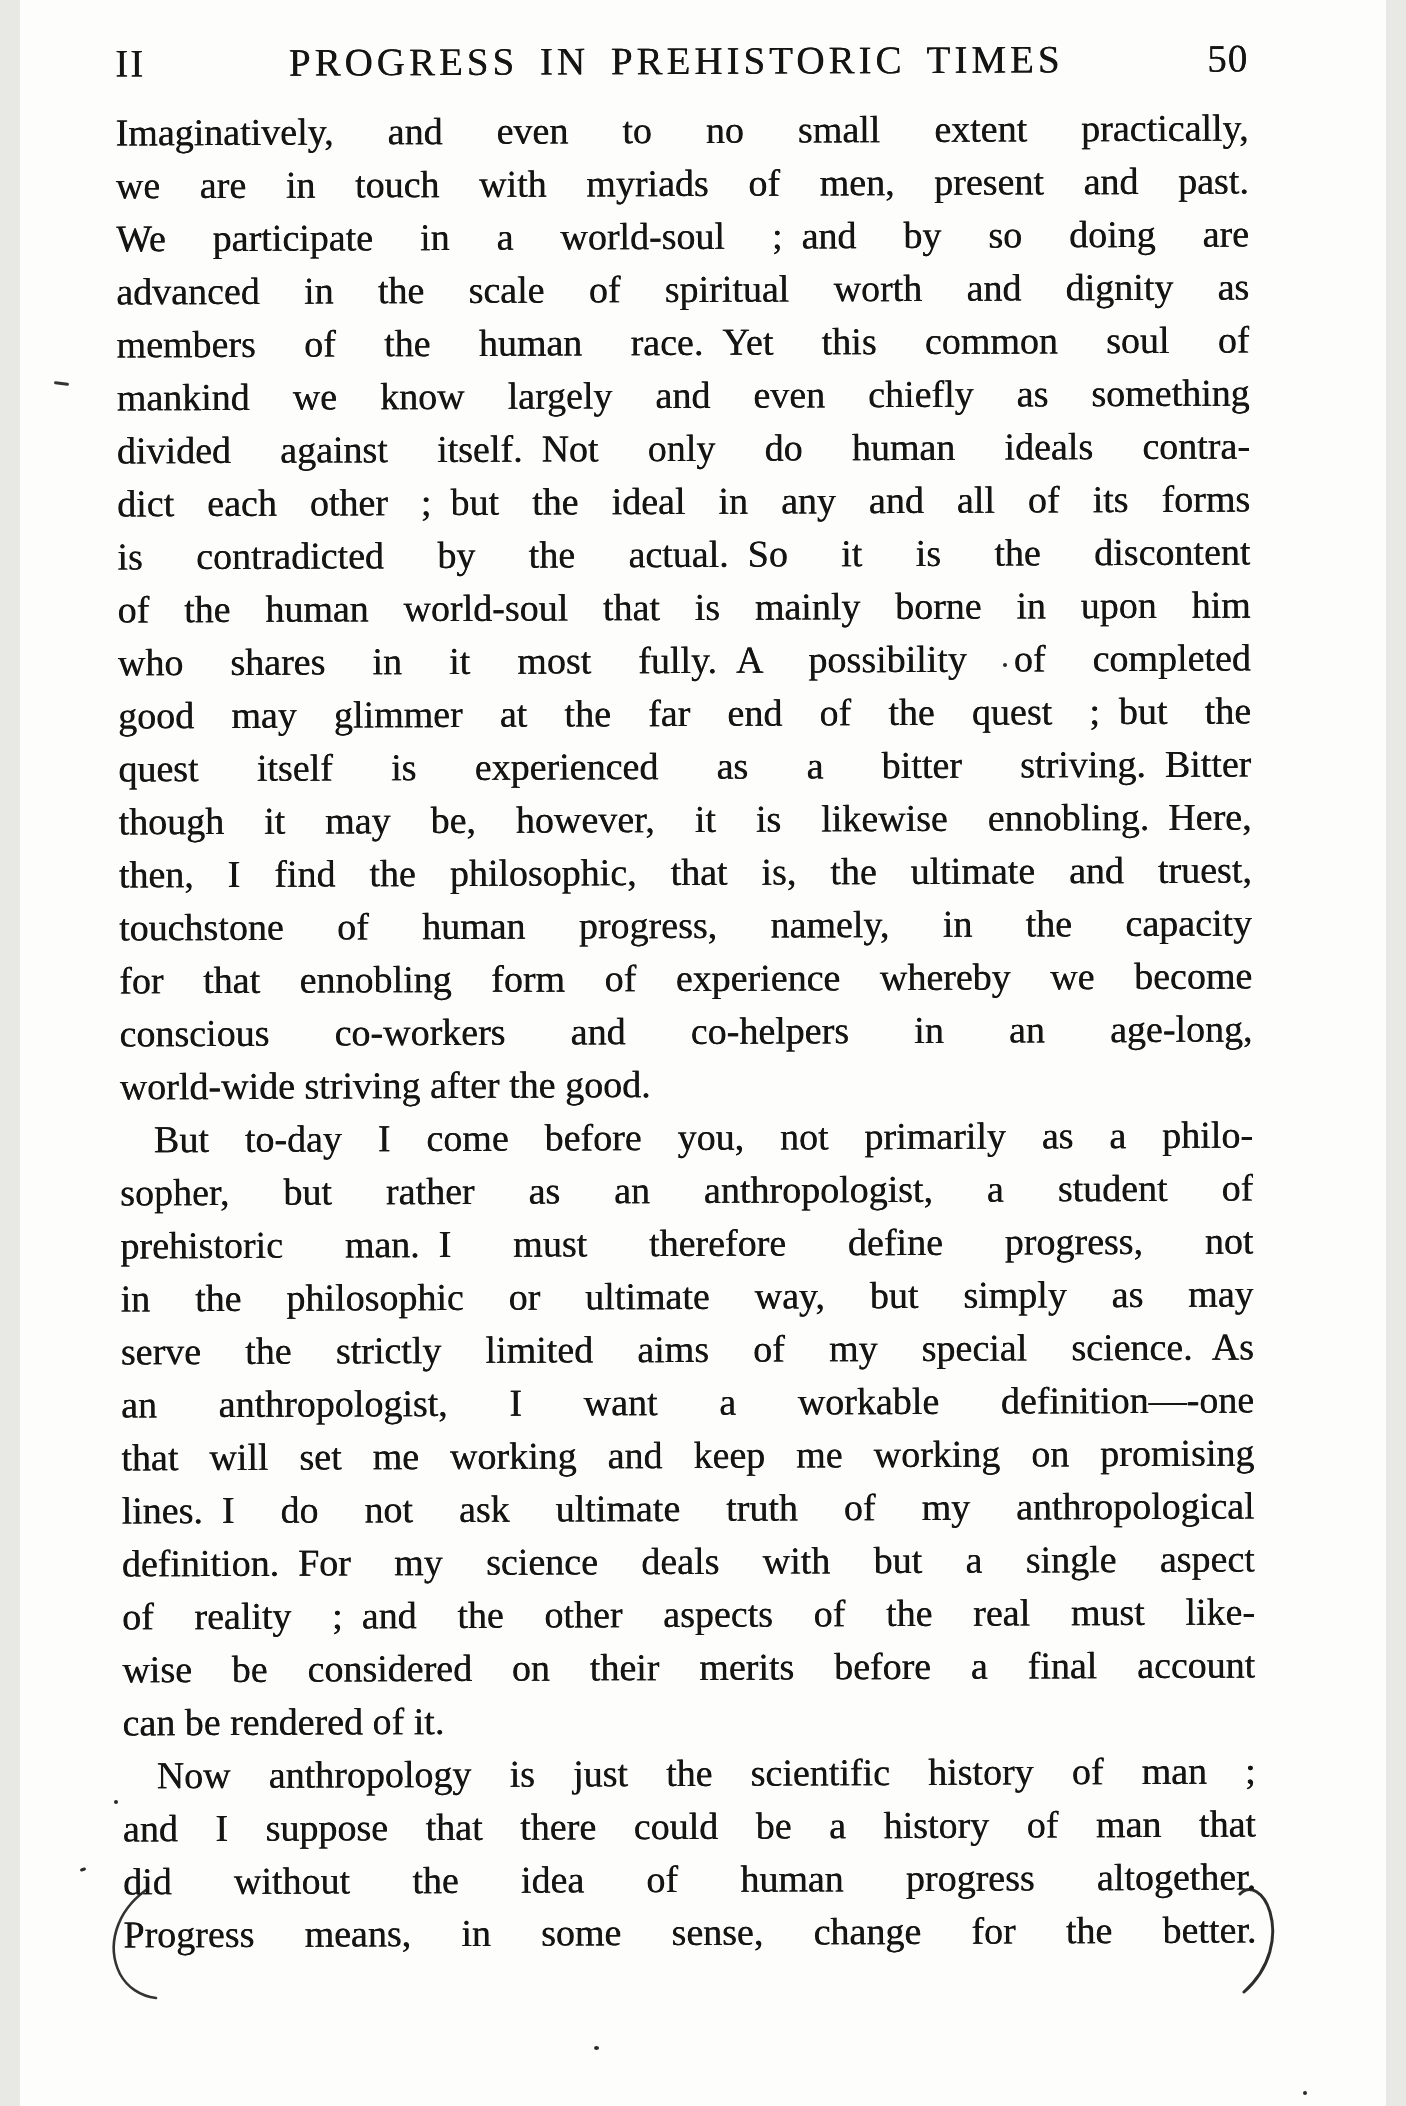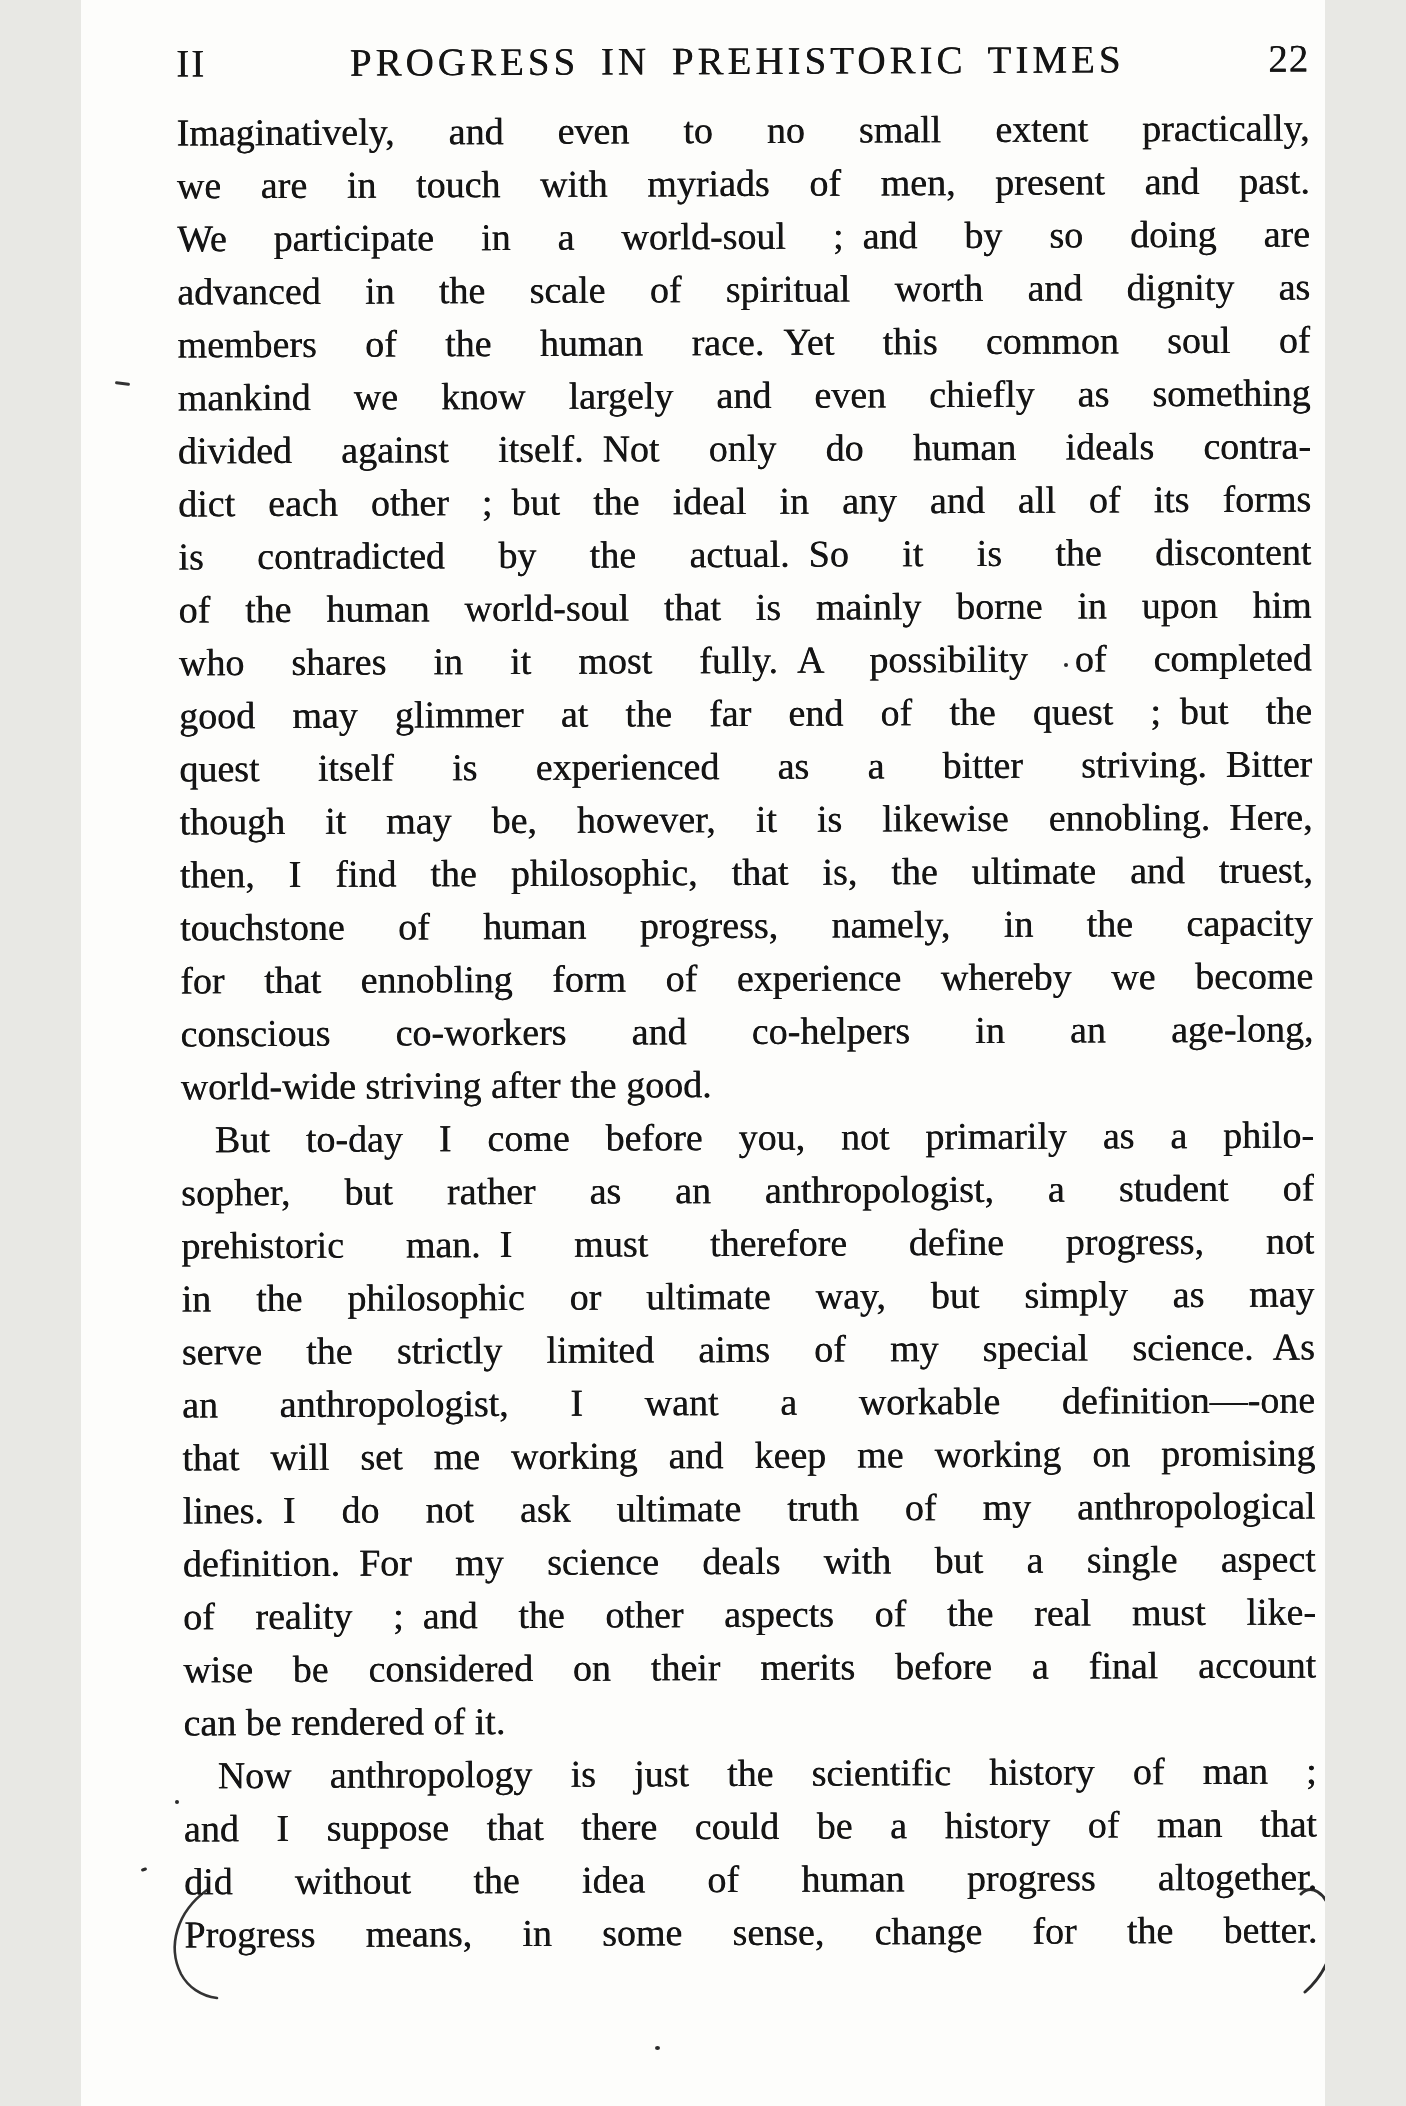--- a/index.html
+++ b/index.html
@@ -1,18 +1,18 @@
 <!DOCTYPE html>
 <html><head>
 <meta charset="utf-8">
 <style>
   html,body{margin:0;padding:0;background:#e8e8e4;}
   .page{
     position:relative;
-    width:1244px;height:2106px;
+    width:1366px;height:2106px;
     margin:0 auto;
     background:#fdfdfb;
     overflow:hidden;
     font-family:"Liberation Serif","DejaVu Serif",serif;
     color:#151515;
   }
   .content{
     position:absolute;left:95px;top:36px;width:1133px;
     transform:rotate(-0.25deg);
     transform-origin:50% 0;
@@ -43,21 +43,21 @@
 </style>
 </head>
 <body>
 
 <div class="page">
 
   <div class="content">
     <div class="running-header">
       <span class="chapter-label">II</span>
       <span class="running-title">PROGRESS IN PREHISTORIC TIMES</span>
-      <span class="page-number">22</span>
+      <span class="page-number">50</span>
     </div>
     <div class="text-block">
         <div class="line">Imaginatively, and even to no small extent practically,</div>
         <div class="line">we are in touch with myriads of men, present and past.</div>
         <div class="line">We participate in a world-soul ; and by so doing are</div>
         <div class="line">advanced in the scale of spiritual worth and dignity as</div>
         <div class="line">members of the human race. Yet this common soul of</div>
         <div class="line">mankind we know largely and even chiefly as something</div>
         <div class="line">divided against itself. Not only do human ideals contra-</div>
         <div class="line">dict each other ; but the ideal in any and all of its forms</div>

